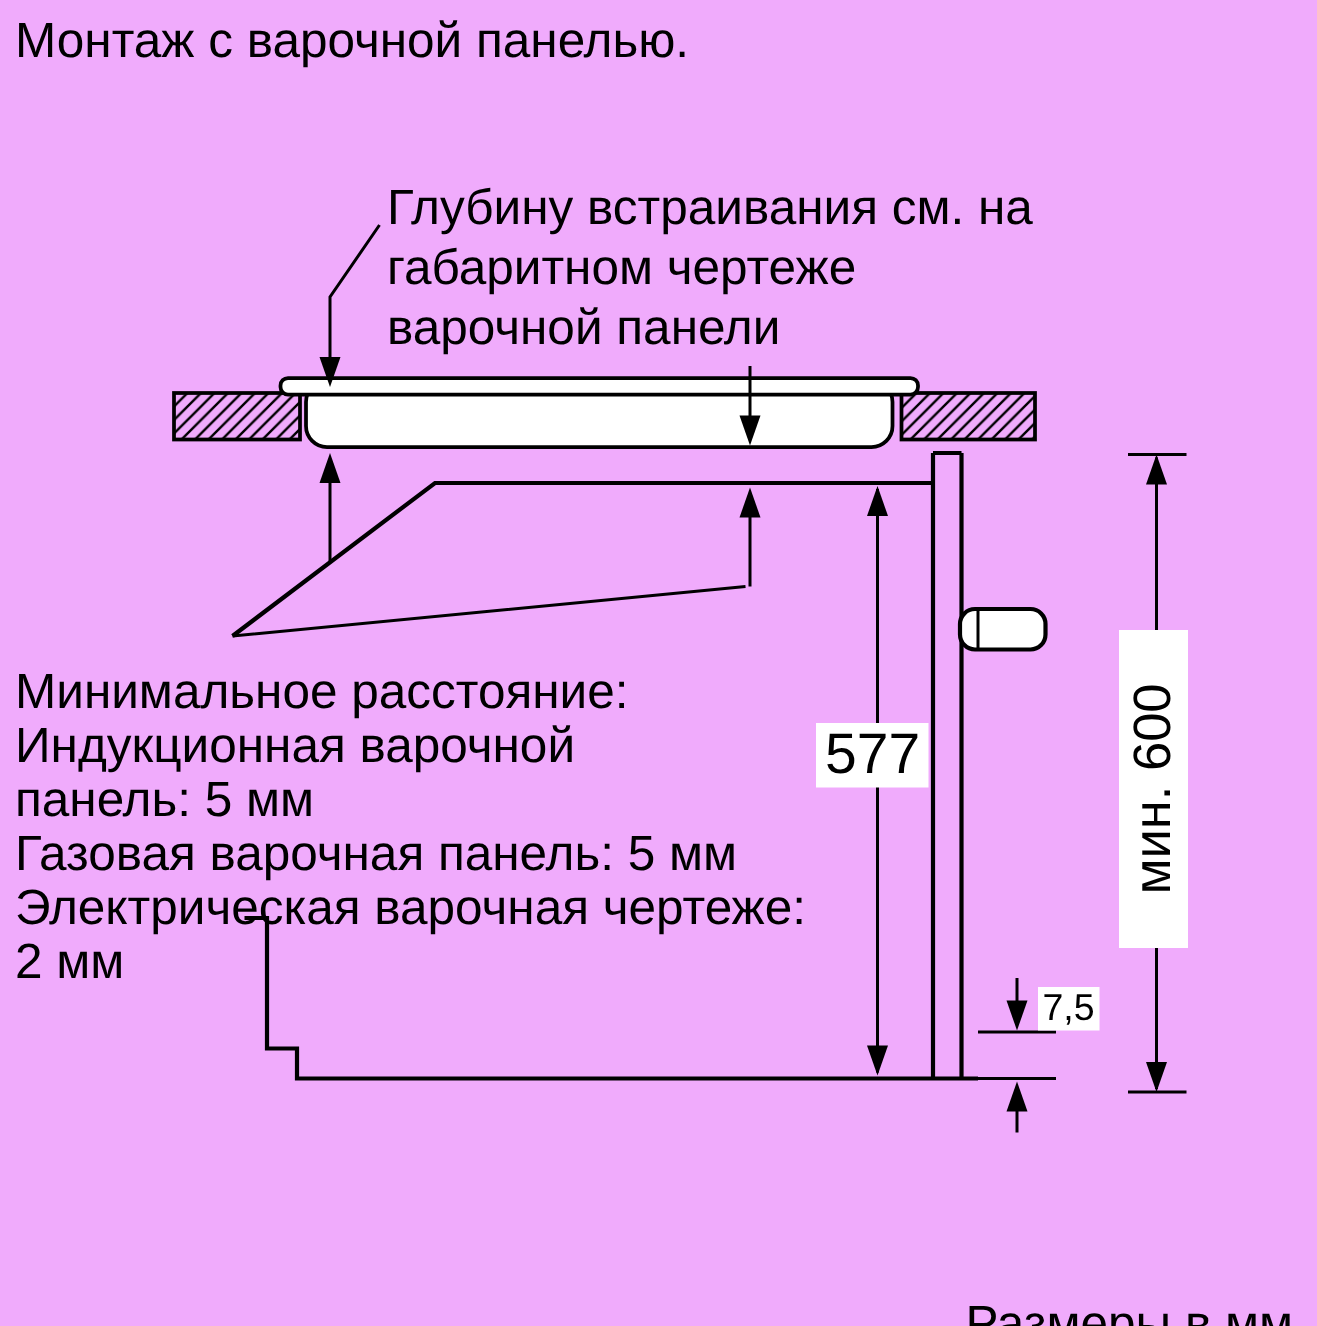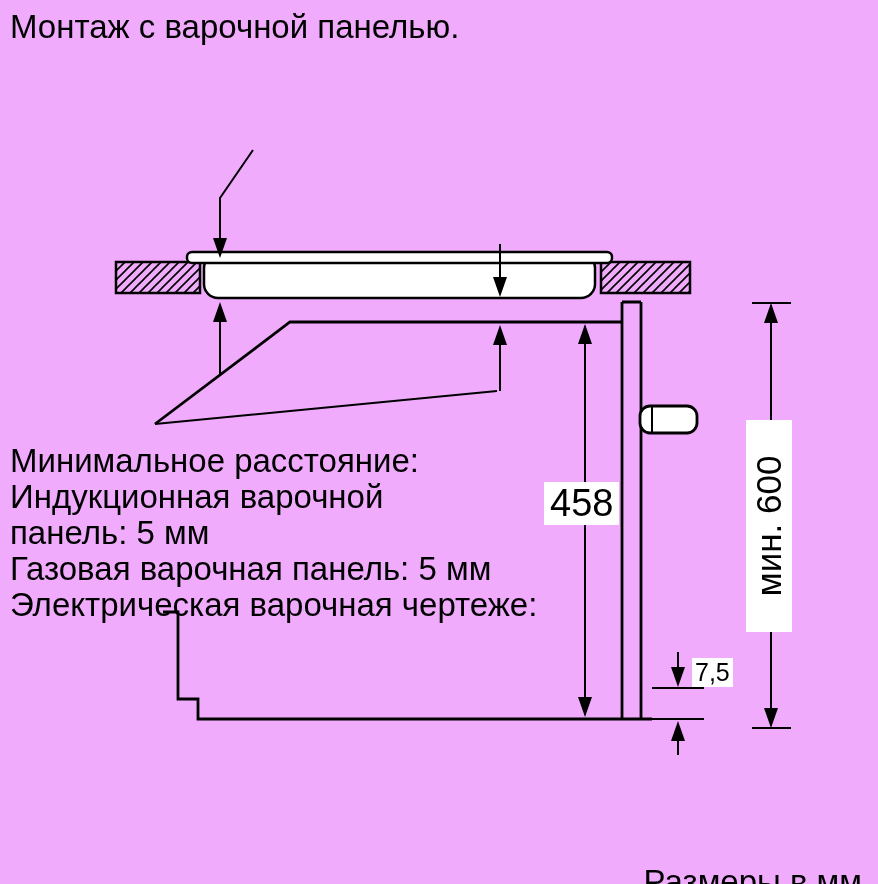--- a/index.html
+++ b/index.html
@@ -67,20 +67,25 @@
     margin-top: 27px;
   }
 </style>
 </head>
 <body>
 
 <div class="canvas">
 
   <div class="title">Монтаж с варочной панелью.</div>
 
+  <div class="note">
+    <div>Глубину встраивания см. на</div>
+    <div>габаритном чертеже</div>
+    <div>варочной панели</div>
+  </div>
 
   <svg class="drawing" width="878" height="884" viewBox="0 0 878 884">
     <defs>
       <pattern id="hatch" patternUnits="userSpaceOnUse" width="9" height="9">
         <path d="M0,9 L9,0 M-1,1 L1,-1 M8,10 L10,8" stroke="#000000" stroke-width="1.6" fill="none"></path>
       </pattern>
     </defs>
 
     <rect x="116" y="262" width="84" height="31" fill="url(#hatch)" stroke="#000" stroke-width="2.5"></rect>
     <rect x="601" y="262" width="89" height="31" fill="url(#hatch)" stroke="#000" stroke-width="2.5"></rect>
@@ -122,21 +127,22 @@
     <path d="M678,755 V738" fill="none" stroke="#000" stroke-width="2"></path>
     <polygon points="678,721 671,741 685,741" fill="#000"></polygon>
   </svg>
 
   <div class="mindist">
     <div>Минимальное расстояние:</div>
     <div>Индукционная варочной</div>
     <div>панель: 5 мм</div>
     <div>Газовая варочная панель: 5 мм</div>
     <div>Электрическая варочная чертеже:</div>
+    <div>2 мм</div>
   </div>
 
-  <div class="dim dim-577">458</div>
+  <div class="dim dim-577">577</div>
   <div class="dim dim-600">мин. 600</div>
   <div class="dim dim-75">7,5</div>
 
   <div class="footer">Размеры в мм</div>
 
 </div>
 
 </body></html>

